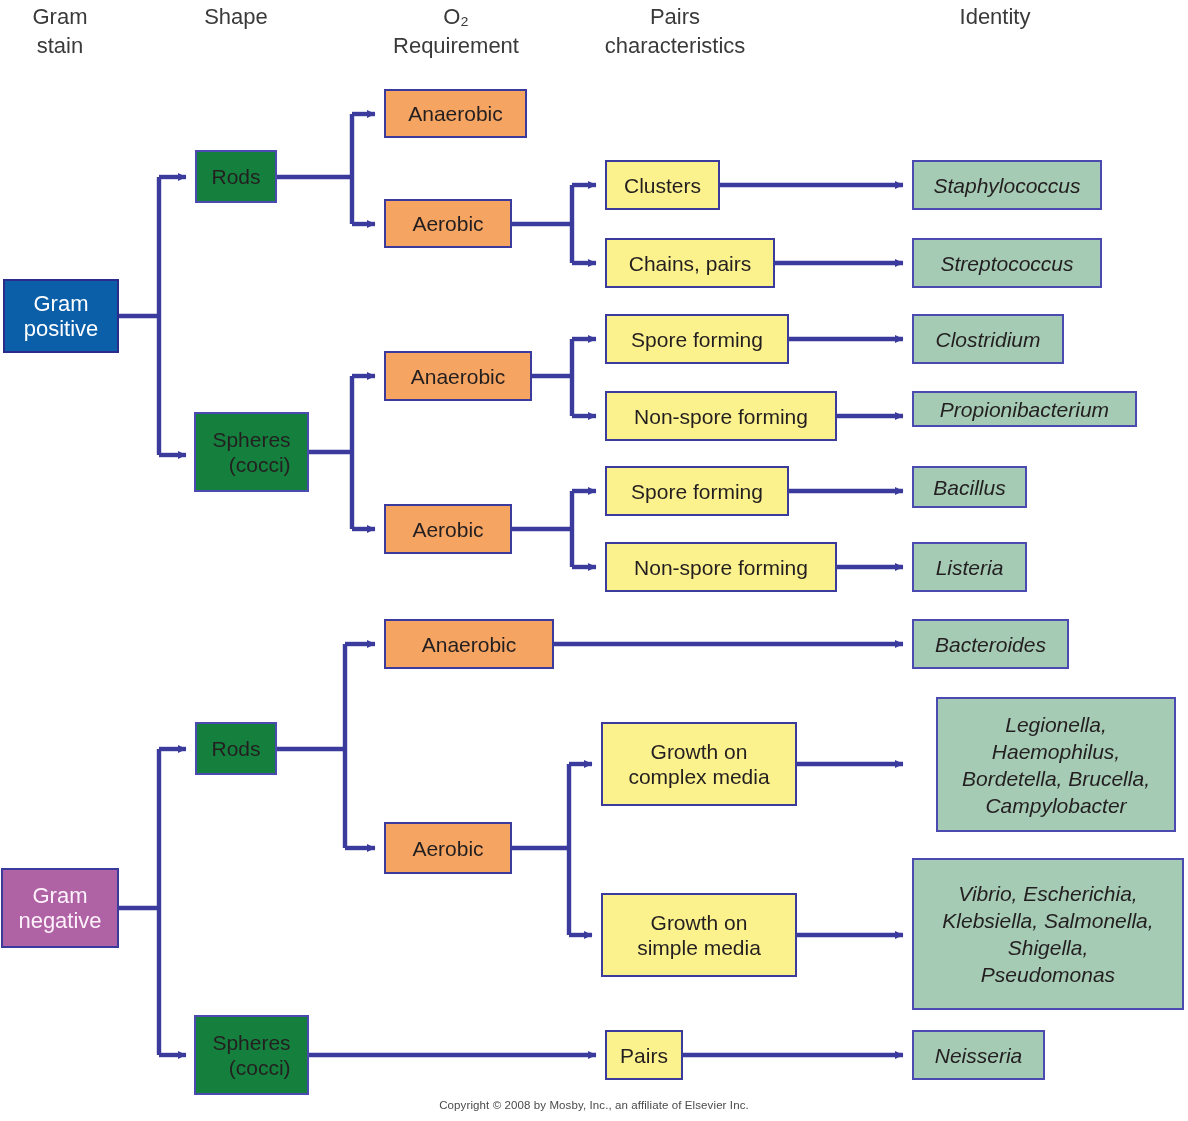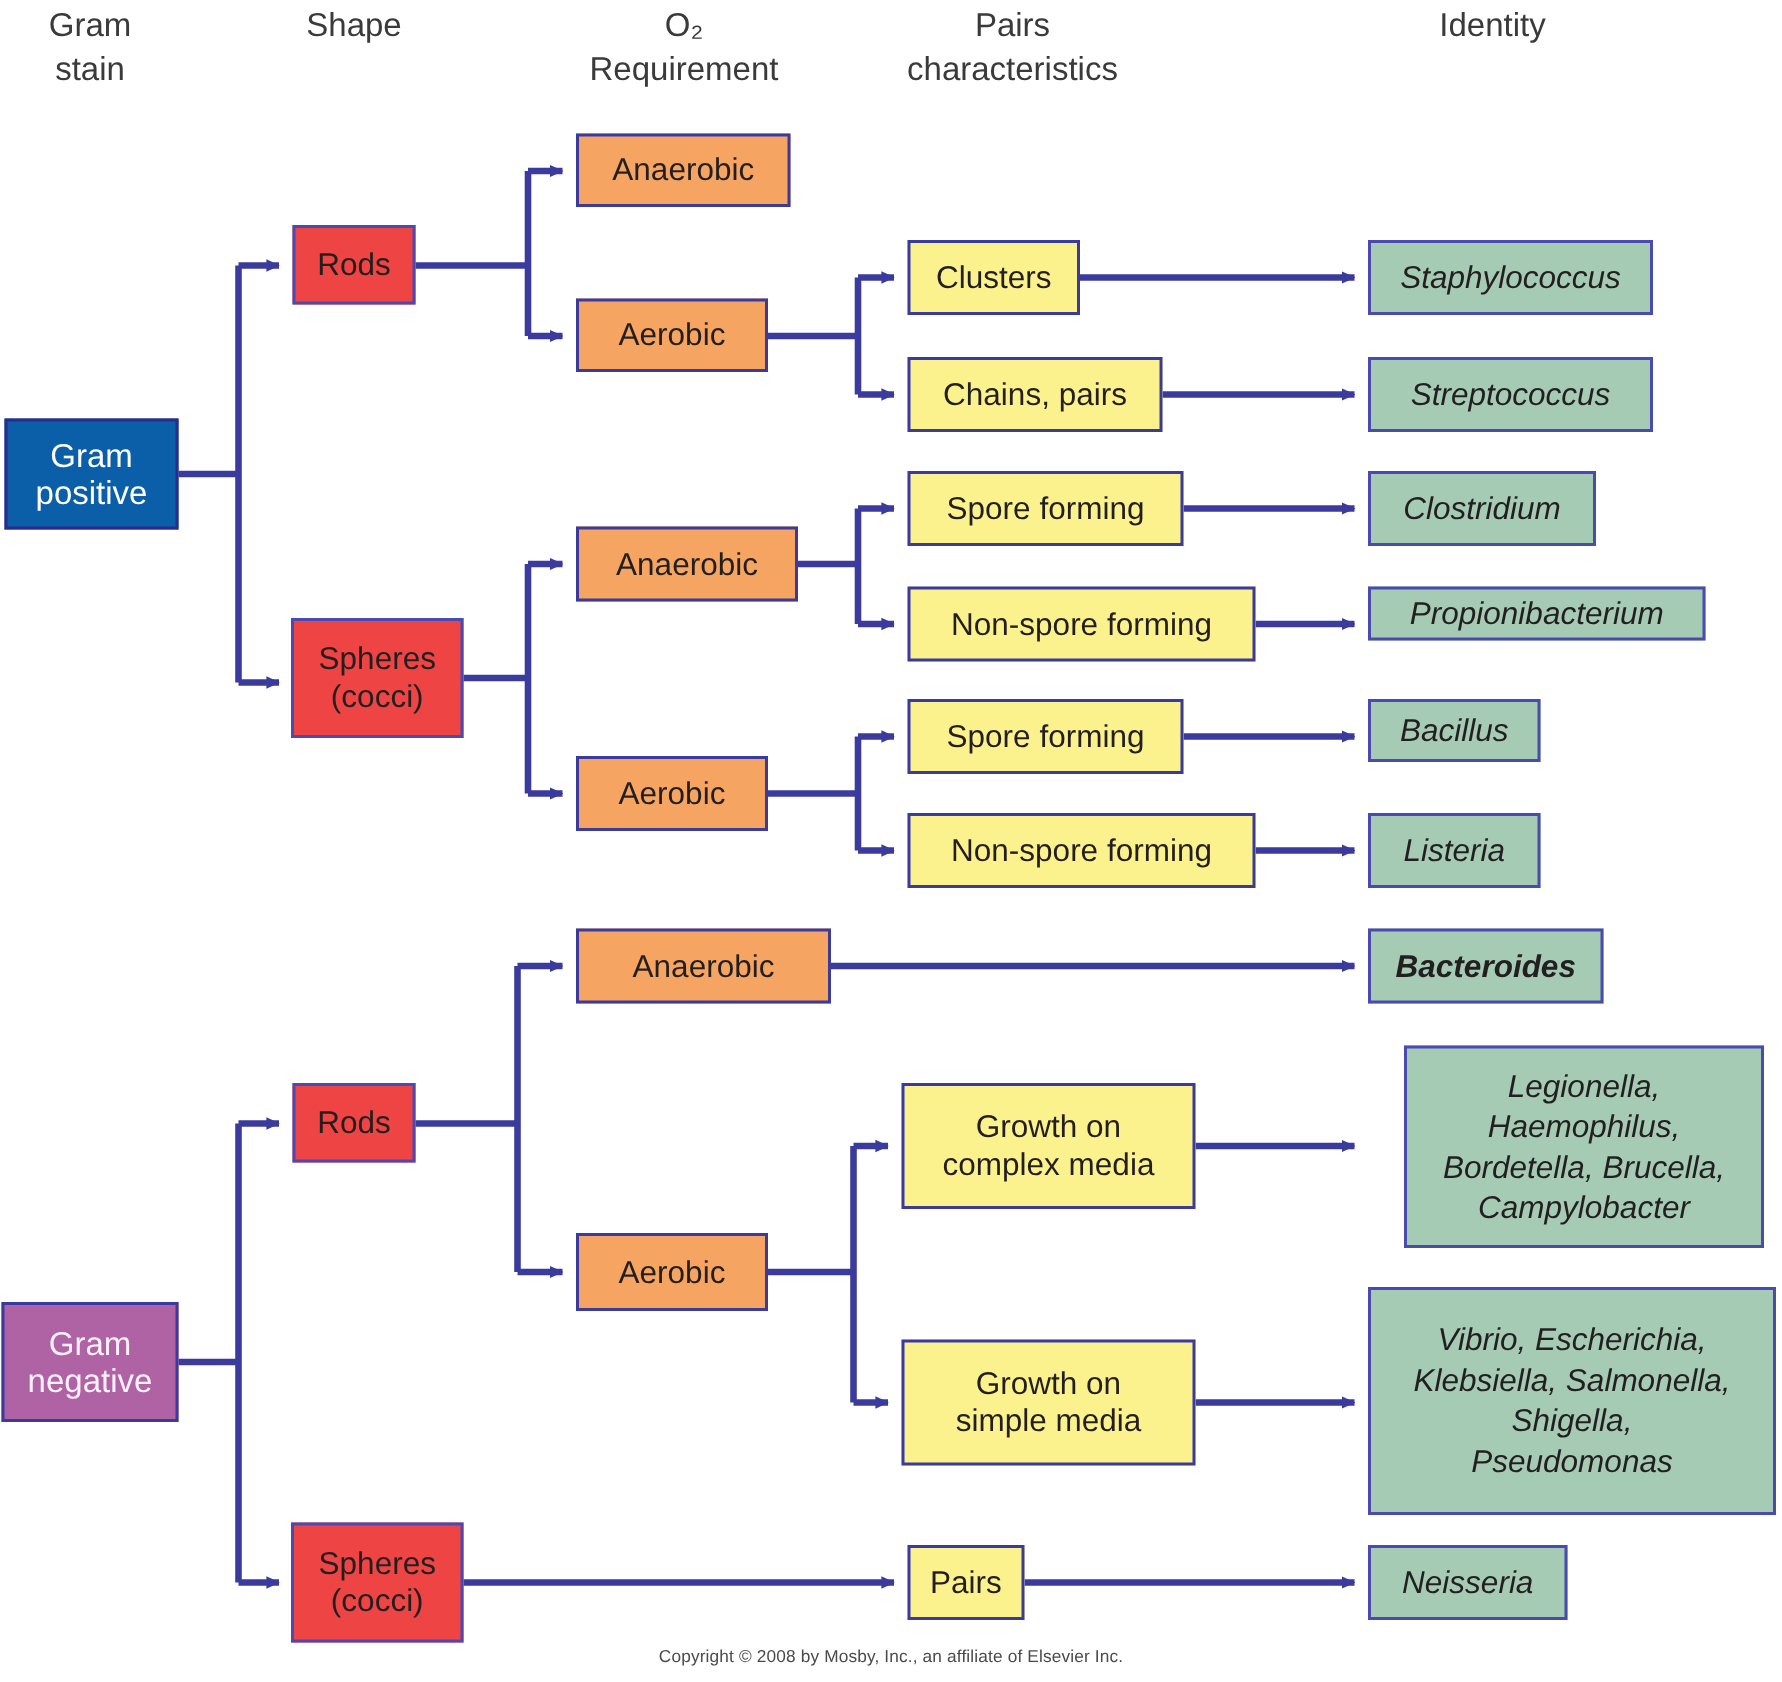--- a/index.html
+++ b/index.html
@@ -16,21 +16,21 @@
     position:absolute;box-sizing:border-box;
     border:2px solid #a21caf;
     display:flex;align-items:center;justify-content:center;
     text-align:center;
     font-family:"Liberation Sans",sans-serif;
     color:#231f20;font-size:21px;line-height:25px;
     white-space:pre-line;
   }
   .gram-pos{background:#0a5fa8;border-color:#2b2b8c;color:#ffffff;font-size:22px;}
   .gram-neg{background:#b063a4;border-color:#3b3b9e;color:#fdf2fb;font-size:22px;}
-  .shape   {background:#ef4444;border-color:#4a4ab0;}
+  .shape   {background:#15803d;border-color:#4a4ab0;text-align:right;}
   .oxy     {background:#f5a461;border-color:#3b3b9e;}
   .charac  {background:#fcf28d;border-color:#3b3b9e;}
   .ident   {background:#a5cbb4;border-color:#4a4ab0;font-style:italic;font-size:21px;}
   .ident.multi{font-size:21px;line-height:27px;}
 
   #wires{position:absolute;left:0;top:0;width:1188px;height:1121px;pointer-events:none;}
 
   .copyright{
     position:absolute;width:1188px;text-align:center;
     font-family:"Liberation Sans",sans-serif;
@@ -175,21 +175,21 @@
   <div class="node oxy" style="left:384px;top:822px;width:128px;height:52px;">Aerobic</div>
 
   <div class="node charac" style="left:601px;top:722px;width:196px;height:84px;">Growth on
 complex media</div>
 
   <div class="node charac" style="left:601px;top:893px;width:196px;height:84px;">Growth on
 simple media</div>
 
   <div class="node charac" style="left:605px;top:1030px;width:78px;height:50px;">Pairs</div>
 
-  <div class="node ident" style="left:912px;top:619px;width:157px;height:50px;font-weight:bold;">Bacteroides</div>
+  <div class="node ident" style="left:912px;top:619px;width:157px;height:50px;">Bacteroides</div>
 
   <div class="node ident multi" style="left:912px;top:697px;width:240px;height:135px;margin-left:24px;">Legionella,
 Haemophilus,
 Bordetella, Brucella,
 Campylobacter</div>
 
   <div class="node ident multi" style="left:912px;top:858px;width:272px;height:152px;">Vibrio, Escherichia,
 Klebsiella, Salmonella,
 Shigella,
 Pseudomonas</div>

